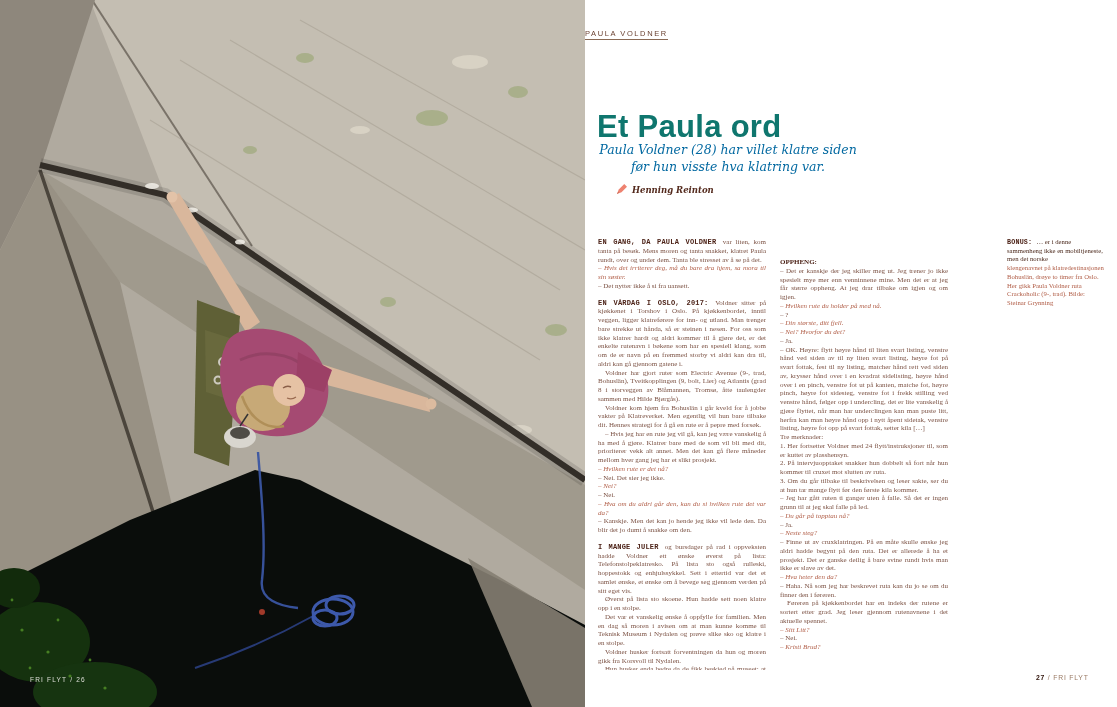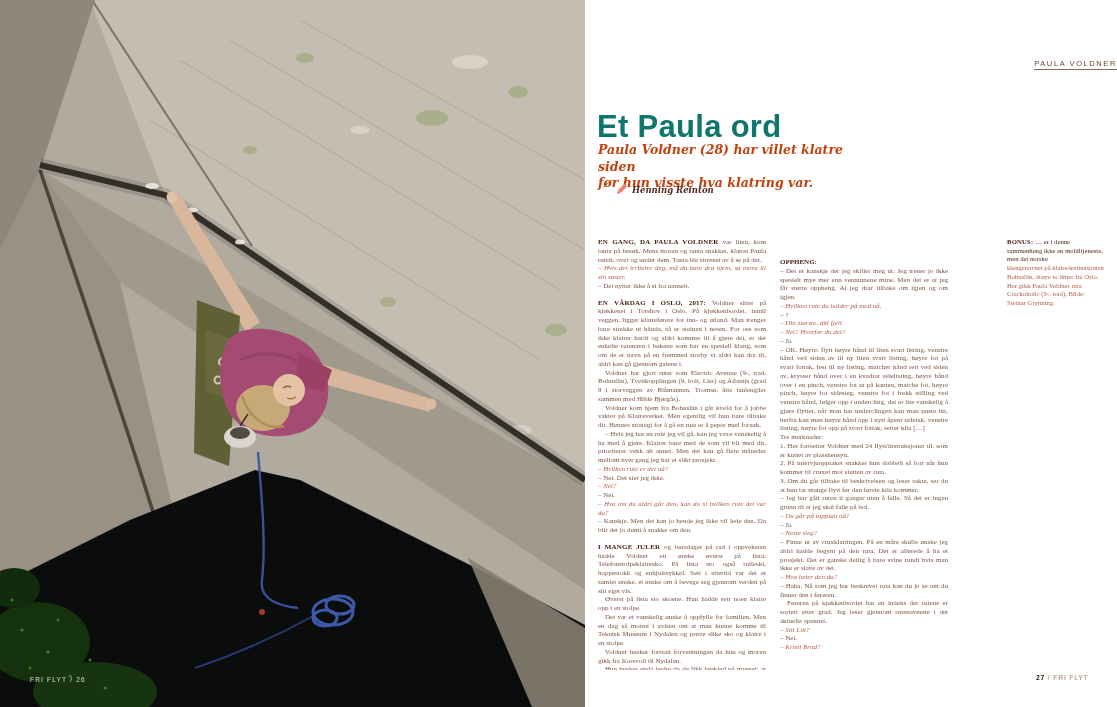--- a/index.html
+++ b/index.html
@@ -10,44 +10,44 @@
   .photo-page{position:absolute;left:0;top:0;width:585px;height:707px;overflow:hidden;background:#b6b0a6;}
   .photo-page svg{display:block;}
   .footer-left{position:absolute;left:30px;top:676px;font-family:"Liberation Sans",sans-serif;
     font-size:6.5px;letter-spacing:1.2px;color:rgba(250,248,245,.85);}
 
   
   .text-page{position:absolute;left:585px;top:0;width:532px;height:707px;background:#fff;}
   .gutter{position:absolute;left:585px;top:0;width:10px;height:707px;
     background:linear-gradient(90deg,rgba(0,0,0,.18),rgba(0,0,0,0));}
 
-  .kicker-wrap{position:absolute;left:585px;top:22px;width:532px;text-align:right;margin-top:30px;}
+  .kicker-wrap{position:absolute;left:585px;top:22px;width:532px;text-align:left;}
   .kicker{display:inline-block;font-family:"Liberation Sans",sans-serif;font-size:7.5px;
     letter-spacing:1.6px;color:#6b4333;border-bottom:1px solid #8a6a55;padding-bottom:1px;}
 
   .title{position:absolute;left:597px;top:88px;font-family:"Liberation Sans",sans-serif;
     font-weight:bold;font-size:31px;letter-spacing:.3px;color:#0f766e;}
 
   .standfirst{position:absolute;left:598px;top:142px;width:260px;
-    font-family:"DejaVu Serif",serif;font-style:italic;font-weight:bold;
-    font-size:12.5px;line-height:1.32;color:#c2410c;}
+    font-family:"DejaVu Serif",serif;font-style:italic;font-weight:normal;
+    font-size:12.5px;line-height:1.32;color:#0369a1;text-align:center;}
 
   .byline{position:absolute;left:616px;top:184px;display:flex;align-items:center;gap:5px;}
   .byline .pen{width:11px;height:11px;}
   .byline .name{font-family:"DejaVu Serif",serif;font-style:italic;font-weight:bold;
     font-size:8.5px;color:#53291c;}
 
   
   .col{position:absolute;top:238px;height:432px;text-align:justify;
     font-family:"Liberation Serif",serif;font-size:7px;line-height:1.25;color:#7c5244;overflow:hidden;}
   .col-1{left:598px;width:168px;}
   .col-2{left:780px;width:168px;}
   .col-3{left:1007px;width:97px;height:110px;text-align:left;font-size:6.7px;line-height:1.3;}
   .para{margin:0;}
-  .para strong{color:#4c2217;letter-spacing:.2px;}
+  .para strong{color:#4c2217;letter-spacing:.2px;font-family:Liberation Mono, monospace;}
   .para.section{margin-top:8px;}
   .para.heading{margin-top:20px;font-weight:bold;color:#4c2217;}
   .para.indent{text-indent:7px;}
   .para.q{font-style:italic;color:#b2604a;}
   .para.sidebar-dark{color:#4c2a1d;}
   .para.sidebar-red{color:#b2604a;}
 
   .footer-right{position:absolute;left:1036px;top:674px;font-family:"Liberation Sans",sans-serif;
     font-size:6.8px;letter-spacing:.8px;color:#9a7a64;}
   .footer-right b{color:#2f1209;}

